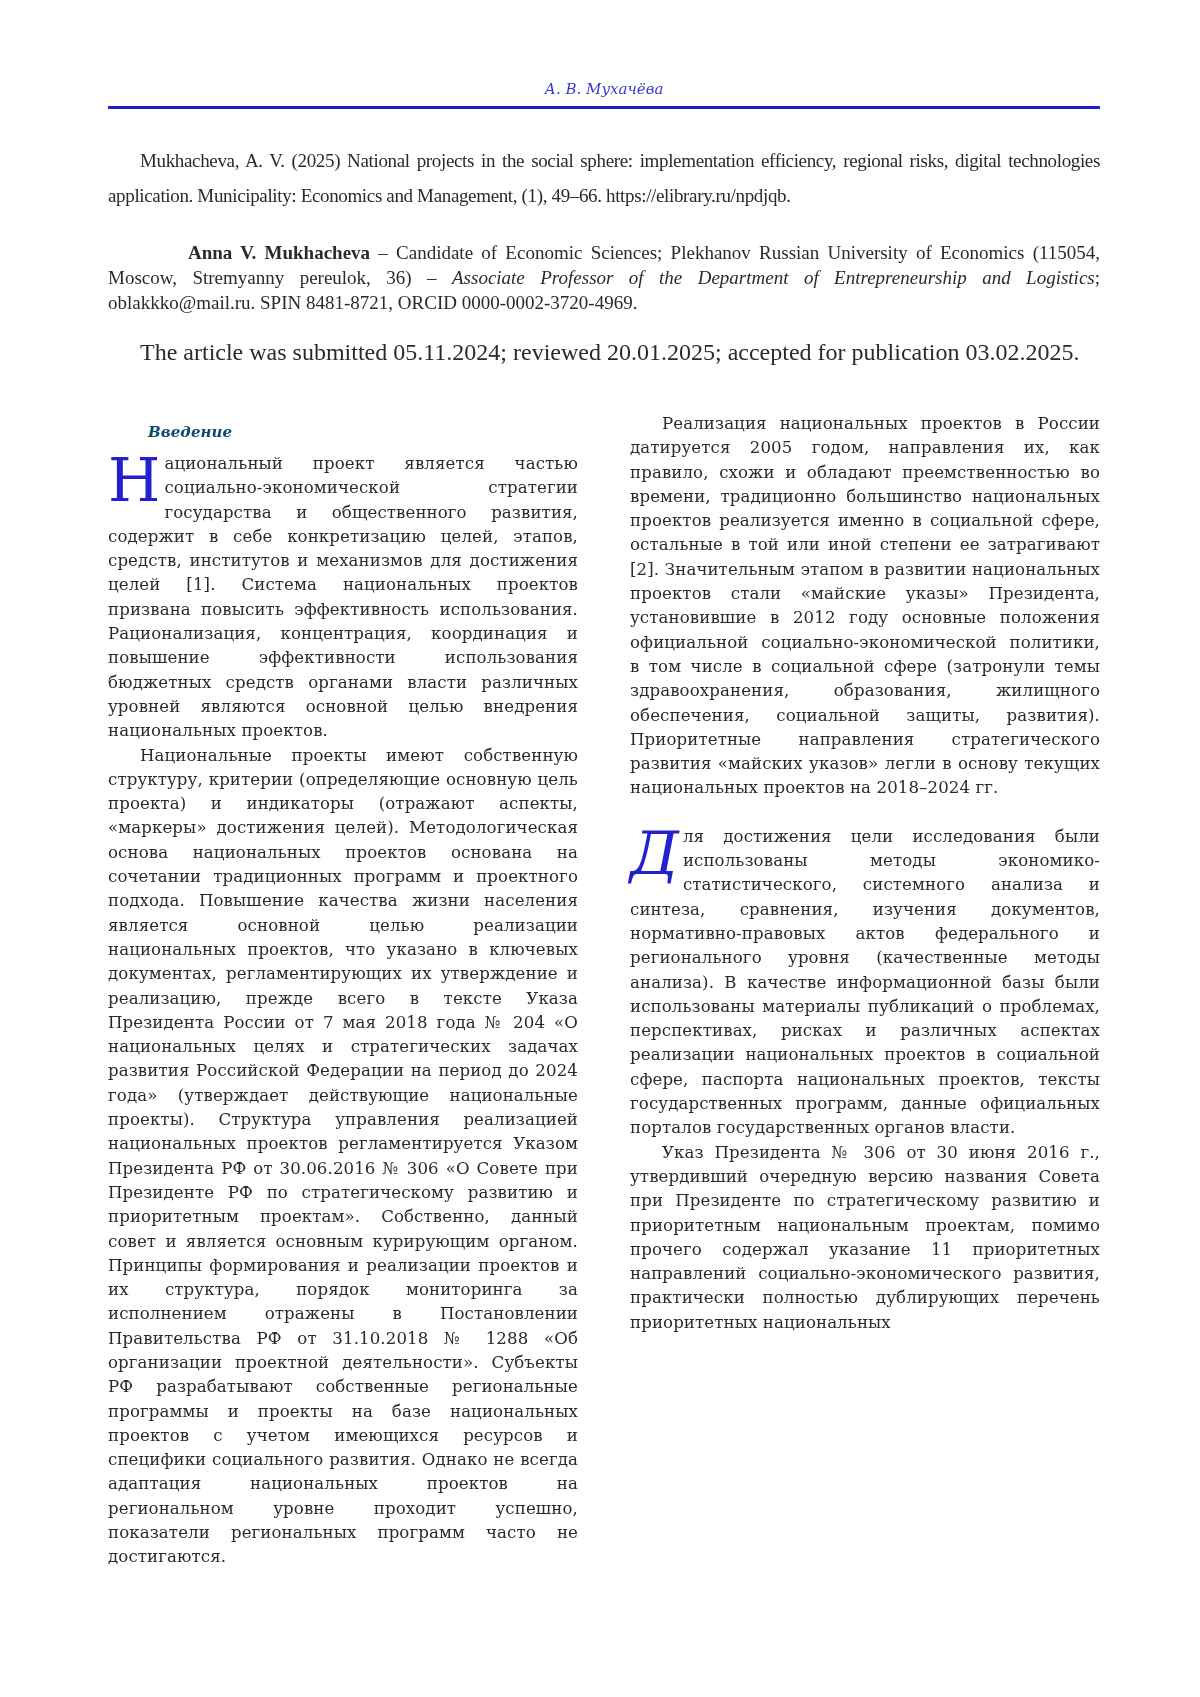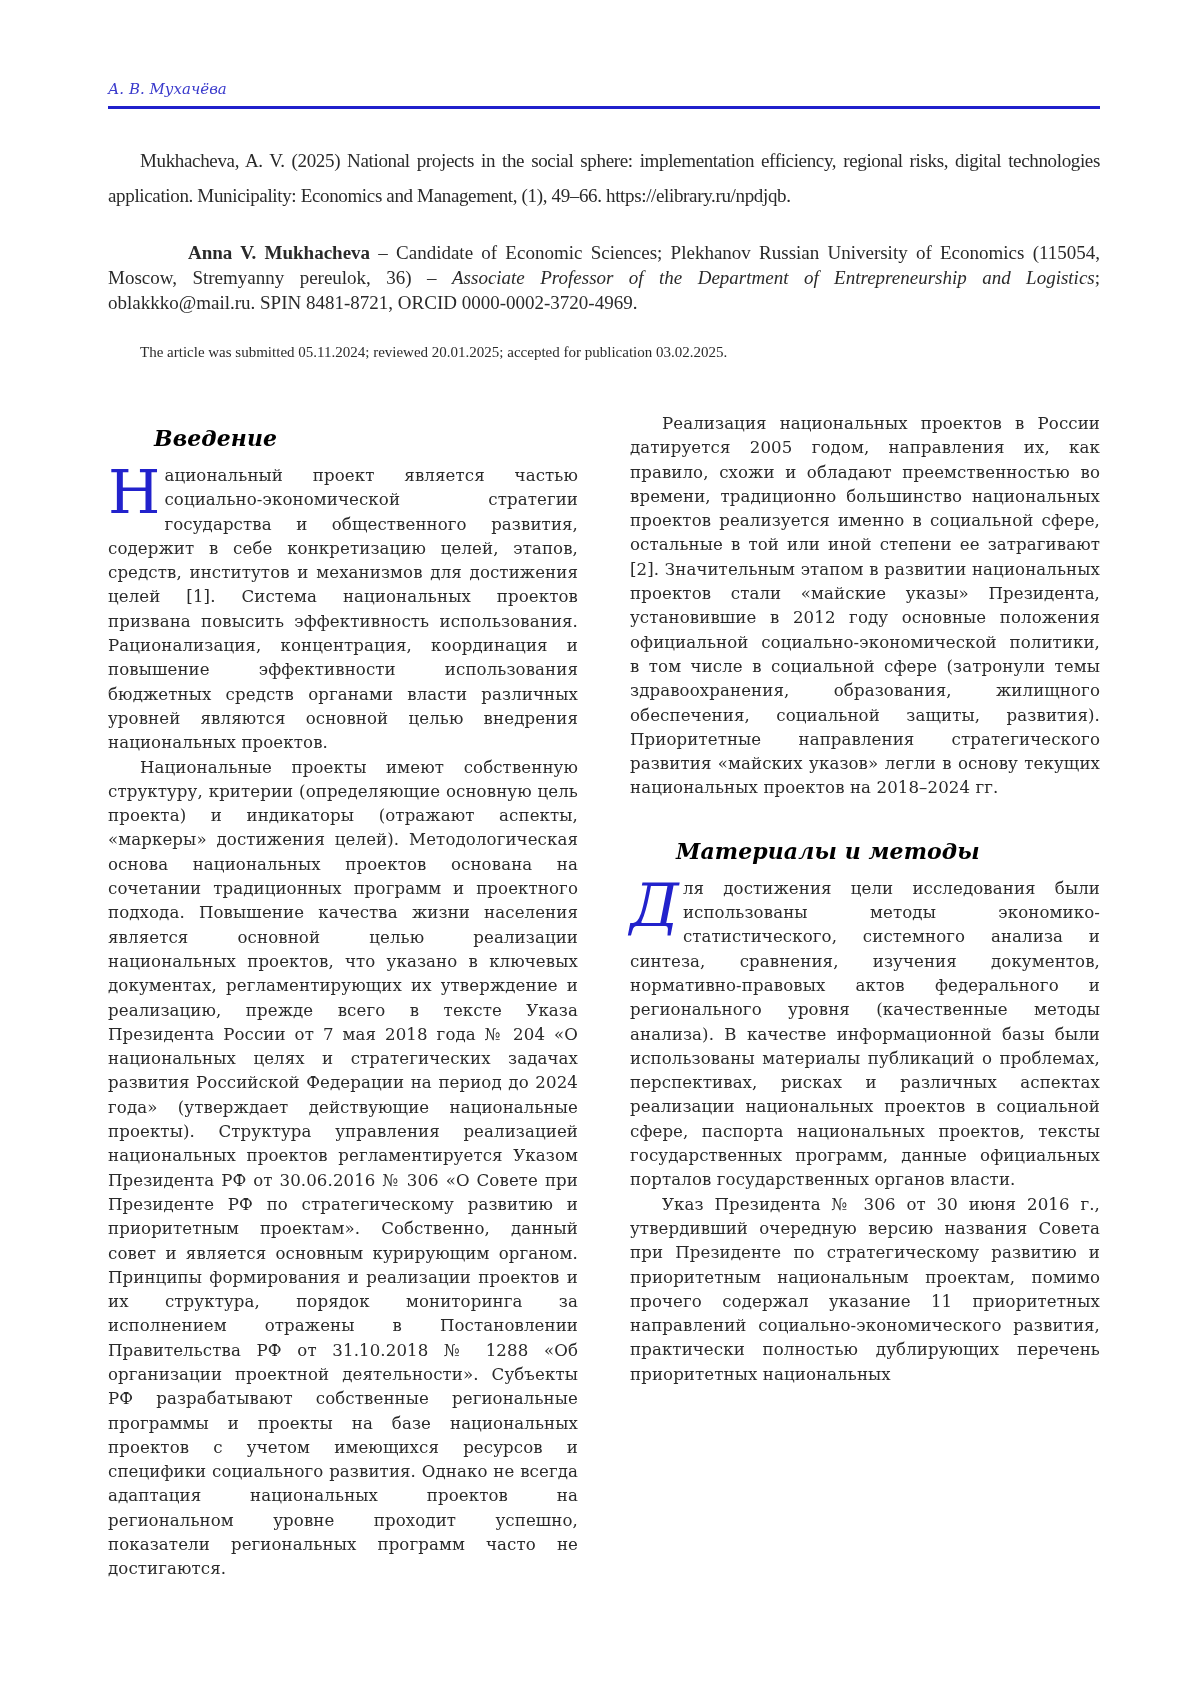--- a/index.html
+++ b/index.html
@@ -3,21 +3,21 @@
 <meta charset="utf-8">
 <style>
   html, body { margin: 0; padding: 0; background: #ffffff; }
   body {
     width: 1200px; height: 1697px; position: relative; overflow: hidden;
     font-family: "DejaVu Serif", "Liberation Serif", serif;
     color: #2a2a2a;
   }
   .running-head {
     position: absolute; left: 108px; top: 80px; width: 992px;
-    text-align: left; font-style: italic; font-size: 15px; color: #3a3acc;
+    text-align: center; font-style: italic; font-size: 15px; color: #3a3acc;
     font-family: "DejaVu Serif", serif;
   }
   .head-rule {
     position: absolute; left: 108px; top: 106px; width: 992px; height: 3px;
     background: #2020cc;
   }
   .ref {
     position: absolute; left: 108px; top: 143px; width: 992px;
     font-size: 16.5px; line-height: 35px; text-align: justify;
     text-indent: 32px; letter-spacing: -0.35px;
@@ -25,35 +25,35 @@
   }
   .author {
     position: absolute; left: 108px; top: 240px; width: 992px;
     font-family: "Liberation Serif", serif; font-size: 19px; line-height: 25px;
     text-align: justify; text-indent: 32px;
   }
   .author b { font-weight: bold; margin-left: 48px; }
   .author i { font-style: italic; }
   .dates {
     position: absolute; left: 108px; top: 340px; width: 992px;
-    font-family: "Liberation Serif", serif; font-size: 15px; line-height: 25px;
+    font-family: "Liberation Serif", serif; font-size: 24px; line-height: 25px;
     text-indent: 32px;
   }
   .col {
     position: absolute; top: 412px; width: 470px;
     font-family: "DejaVu Serif", serif; font-size: 16.6px; line-height: 24.3px;
     text-align: justify; letter-spacing: 0.1px;
   }
   .col-left { left: 108px; }
   .col-right { left: 630px; }
   .col p { margin: 0; text-indent: 32px; }
   .col p.first { text-indent: 0; }
   .section-title {
-    font-style: italic; font-weight: bold; color: #000000;
-    font-size: 22px; line-height: 24px; padding-left: 32px; margin: 14px;
+    font-style: italic; font-weight: bold; color: #0c4a6e;
+    font-size: 15px; line-height: 24px; padding-left: 32px; margin: 8px;
   }
   .drop {
     float: left; font-size: 60px; line-height: 48px; color: #2222cc;
     margin: 4px 4px 0 0; font-family: "DejaVu Serif", serif;
   }
   .drop-d { font-style: italic; }
   .gap { height: 24px; }
 </style>
 </head>
 <body>
@@ -71,16 +71,15 @@
 
 <div class="col col-left">
   <h3 class="section-title">Введение</h3>
   <p class="first"><span class="drop">Н</span><span>ациональный проект является частью социально-экономической стратегии государства и общественного развития, содержит в себе конкретизацию целей, этапов, средств, институтов и механизмов для достижения целей [1]. Система национальных проектов призвана повысить эффективность использования. Рационализация, концентрация, координация и повышение эффективности использования бюджетных средств органами власти различных уровней являются основной целью внедрения национальных проектов.</span></p>
   <p>Национальные проекты имеют собственную структуру, критерии (определяющие основную цель проекта) и индикаторы (отражают аспекты, «маркеры» достижения целей). Методологическая основа национальных проектов основана на сочетании традиционных программ и проектного подхода. Повышение качества жизни населения является основной целью реализации национальных проектов, что указано в ключевых документах, регламентирующих их утверждение и реализацию, прежде всего в тексте Указа Президента России от 7 мая 2018 года № 204 «О национальных целях и стратегических задачах развития Российской Федерации на период до 2024 года» (утверждает действующие национальные проекты). Структура управления реализацией национальных проектов регламентируется Указом Президента РФ от 30.06.2016 № 306 «О Совете при Президенте РФ по стратегическому развитию и приоритетным проектам». Собственно, данный совет и является основным курирующим органом. Принципы формирования и реализации проектов и их структура, порядок мониторинга за исполнением отражены в Постановлении Правительства РФ от 31.10.2018 № 1288 «Об организации проектной деятельности». Субъекты РФ разрабатывают собственные региональные программы и проекты на базе национальных проектов с учетом имеющихся ресурсов и специфики социального развития. Однако не всегда адаптация национальных проектов на региональном уровне проходит успешно, показатели региональных программ часто не достигаются.</p>
 </div>
 
 <div class="col col-right">
   <p>Реализация национальных проектов в России датируется 2005 годом, направления их, как правило, схожи и обладают преемственностью во времени, традиционно большинство национальных проектов реализуется именно в социальной сфере, остальные в той или иной степени ее затрагивают [2]. Значительным этапом в развитии национальных проектов стали «майские указы» Президента, установившие в 2012 году основные положения официальной социально-экономической политики, в том числе в социальной сфере (затронули темы здравоохранения, образования, жилищного обеспечения, социальной защиты, развития). Приоритетные направления стратегического развития «майских указов» легли в основу текущих национальных проектов на 2018–2024 гг.</p>
   <div class="gap"></div>
-  <h3 class="section-title">Материалы и методы</h3>
   <p class="first"><span class="drop drop-d">Д</span><span>ля достижения цели исследования были использованы методы экономико-статистического, системного анализа и синтеза, сравнения, изучения документов, нормативно-правовых актов федерального и регионального уровня (качественные методы анализа). В качестве информационной базы были использованы материалы публикаций о проблемах, перспективах, рисках и различных аспектах реализации национальных проектов в социальной сфере, паспорта национальных проектов, тексты государственных программ, данные официальных порталов государственных органов власти.</span></p>
   <p>Указ Президента № 306 от 30 июня 2016 г., утвердивший очередную версию названия Совета при Президенте по стратегическому развитию и приоритетным национальным проектам, помимо прочего содержал указание 11 приоритетных направлений социально-экономического развития, практически полностью дублирующих перечень приоритетных национальных</p>
 </div>
 
 </body></html>

